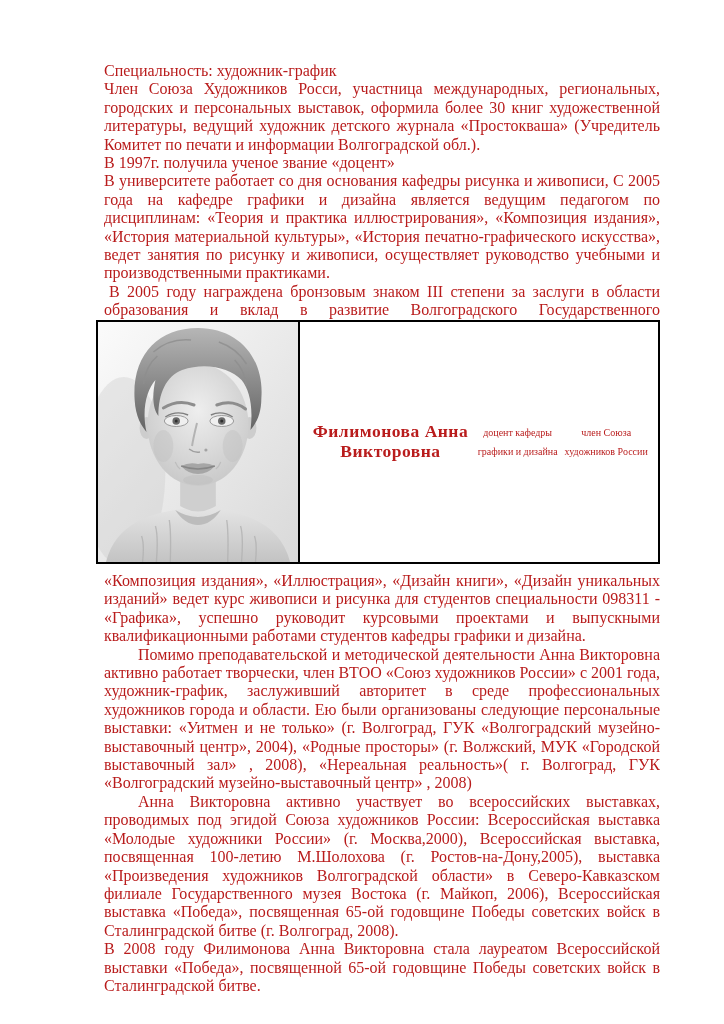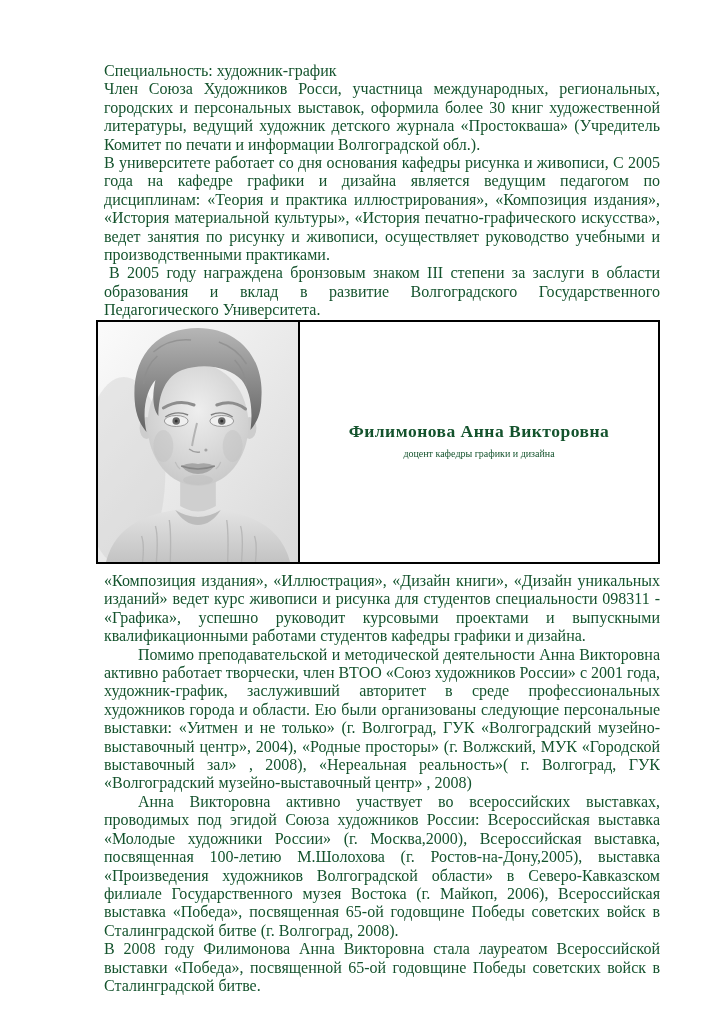--- a/index.html
+++ b/index.html
@@ -6,21 +6,21 @@
     margin: 0;
     padding: 0;
     background: #ffffff;
   }
   .page {
     position: relative;
     width: 724px;
     height: 1024px;
     background: #ffffff;
     font-family: "Liberation Serif", "DejaVu Serif", serif;
-    color: #14532d;
+    color: #b91c1c;
     overflow: hidden;
   }
   .text-block {
     position: absolute;
     left: 104px;
     width: 556px;
     font-size: 16px;
     line-height: 18.4px;
     text-align: justify;
   }
@@ -52,21 +52,21 @@
     overflow: hidden;
   }
   .photo-cell svg {
     display: block;
     width: 100%;
     height: 100%;
   }
   .info-cell {
     flex: 1 1 auto;
     display: flex;
-    flex-direction: column;
+    flex-direction: row;
     justify-content: center;
     align-items: center;
     text-align: center;
     padding: 0 10px;
   }
   .profile-name {
     font-weight: bold;
     font-size: 17.5px;
     letter-spacing: 0.5px;
     line-height: 20px;
@@ -78,20 +78,21 @@
   }
 </style>
 </head>
 <body>
 
 <div class="page">
 
   <div class="text-block top-block">
     <p>Специальность: художник-график</p>
     <p>Член Союза Художников Росси, участница международных, региональных, городских и персональных выставок, оформила более 30 книг художественной литературы, ведущий художник детского журнала «Простокваша» (Учредитель Комитет по печати и информации Волгоградской обл.).</p>
+    <p>В 1997г. получила ученое звание «доцент»</p>
     <p>В университете работает со дня основания кафедры рисунка и живописи, С 2005 года на кафедре графики и дизайна является ведущим педагогом по дисциплинам: «Теория и практика иллюстрирования», «Композиция издания», «История материальной культуры», «История печатно-графического искусства», ведет занятия по рисунку и живописи, осуществляет руководство учебными и производственными практиками.</p>
     <p class="small-indent">В 2005 году награждена бронзовым знаком III степени за заслуги в области образования и вклад в развитие Волгоградского Государственного Педагогического Университета.</p>
   </div>
 
   <div class="profile-box">
     <div class="photo-cell">
       <svg viewBox="0 0 202 240" preserveAspectRatio="none" aria-hidden="true">
         <defs>
           <linearGradient id="gBg" x1="0" y1="0" x2="1" y2="1">
             <stop offset="0" stop-color="#fbfbfb"></stop>
@@ -162,20 +163,21 @@
 
         <path d="M84 144 q8 -4 17 -2 q9 -2 17 2 q-7 8 -17 8 q-10 0 -17 -8 Z" fill="#a6a6a6"></path>
         <path d="M84 144 q17 6 34 0" stroke="#868686" stroke-width="1.4" fill="none"></path>
         <path d="M78 140 q2 5 5 7" stroke="#b5b5b5" stroke-width="1.2" fill="none" opacity="0.7"></path>
         <path d="M124 140 q-2 5 -5 7" stroke="#b5b5b5" stroke-width="1.2" fill="none" opacity="0.7"></path>
       </svg>
     </div>
     <div class="info-cell">
       <div class="profile-name">Филимонова Анна Викторовна</div>
       <div class="profile-line">доцент кафедры графики и дизайна</div>
+      <div class="profile-line">член Союза художников России</div>
     </div>
   </div>
 
   <div class="text-block bottom-block">
     <p>«Композиция издания», «Иллюстрация», «Дизайн книги», «Дизайн уникальных изданий» ведет курс живописи и рисунка для студентов специальности 098311 - «Графика», успешно руководит курсовыми проектами и выпускными квалификационными работами студентов кафедры графики и дизайна.</p>
     <p class="indent">Помимо преподавательской и методической деятельности Анна Викторовна активно работает творчески, член ВТОО «Союз художников России» с 2001 года, художник-график, заслуживший авторитет в среде профессиональных художников города и области. Ею были организованы следующие персональные выставки: «Уитмен и не только» (г. Волгоград, ГУК «Волгоградский музейно-выставочный центр», 2004), «Родные просторы» (г. Волжский, МУК «Городской выставочный зал» , 2008), «Нереальная реальность»( г. Волгоград, ГУК «Волгоградский музейно-выставочный центр» , 2008)</p>
     <p class="indent">Анна Викторовна активно участвует во всероссийских выставках, проводимых под эгидой Союза художников России: Всероссийская выставка «Молодые художники России» (г. Москва,2000), Всероссийская выставка, посвященная 100-летию М.Шолохова (г. Ростов-на-Дону,2005), выставка «Произведения художников Волгоградской области» в Северо-Кавказском филиале Государственного музея Востока (г. Майкоп, 2006), Всероссийская выставка «Победа», посвященная 65-ой годовщине Победы советских войск в Сталинградской битве (г. Волгоград, 2008).</p>
     <p>В 2008 году Филимонова Анна Викторовна стала лауреатом Всероссийской выставки «Победа», посвященной 65-ой годовщине Победы советских войск в Сталинградской битве.</p>
   </div>
 

